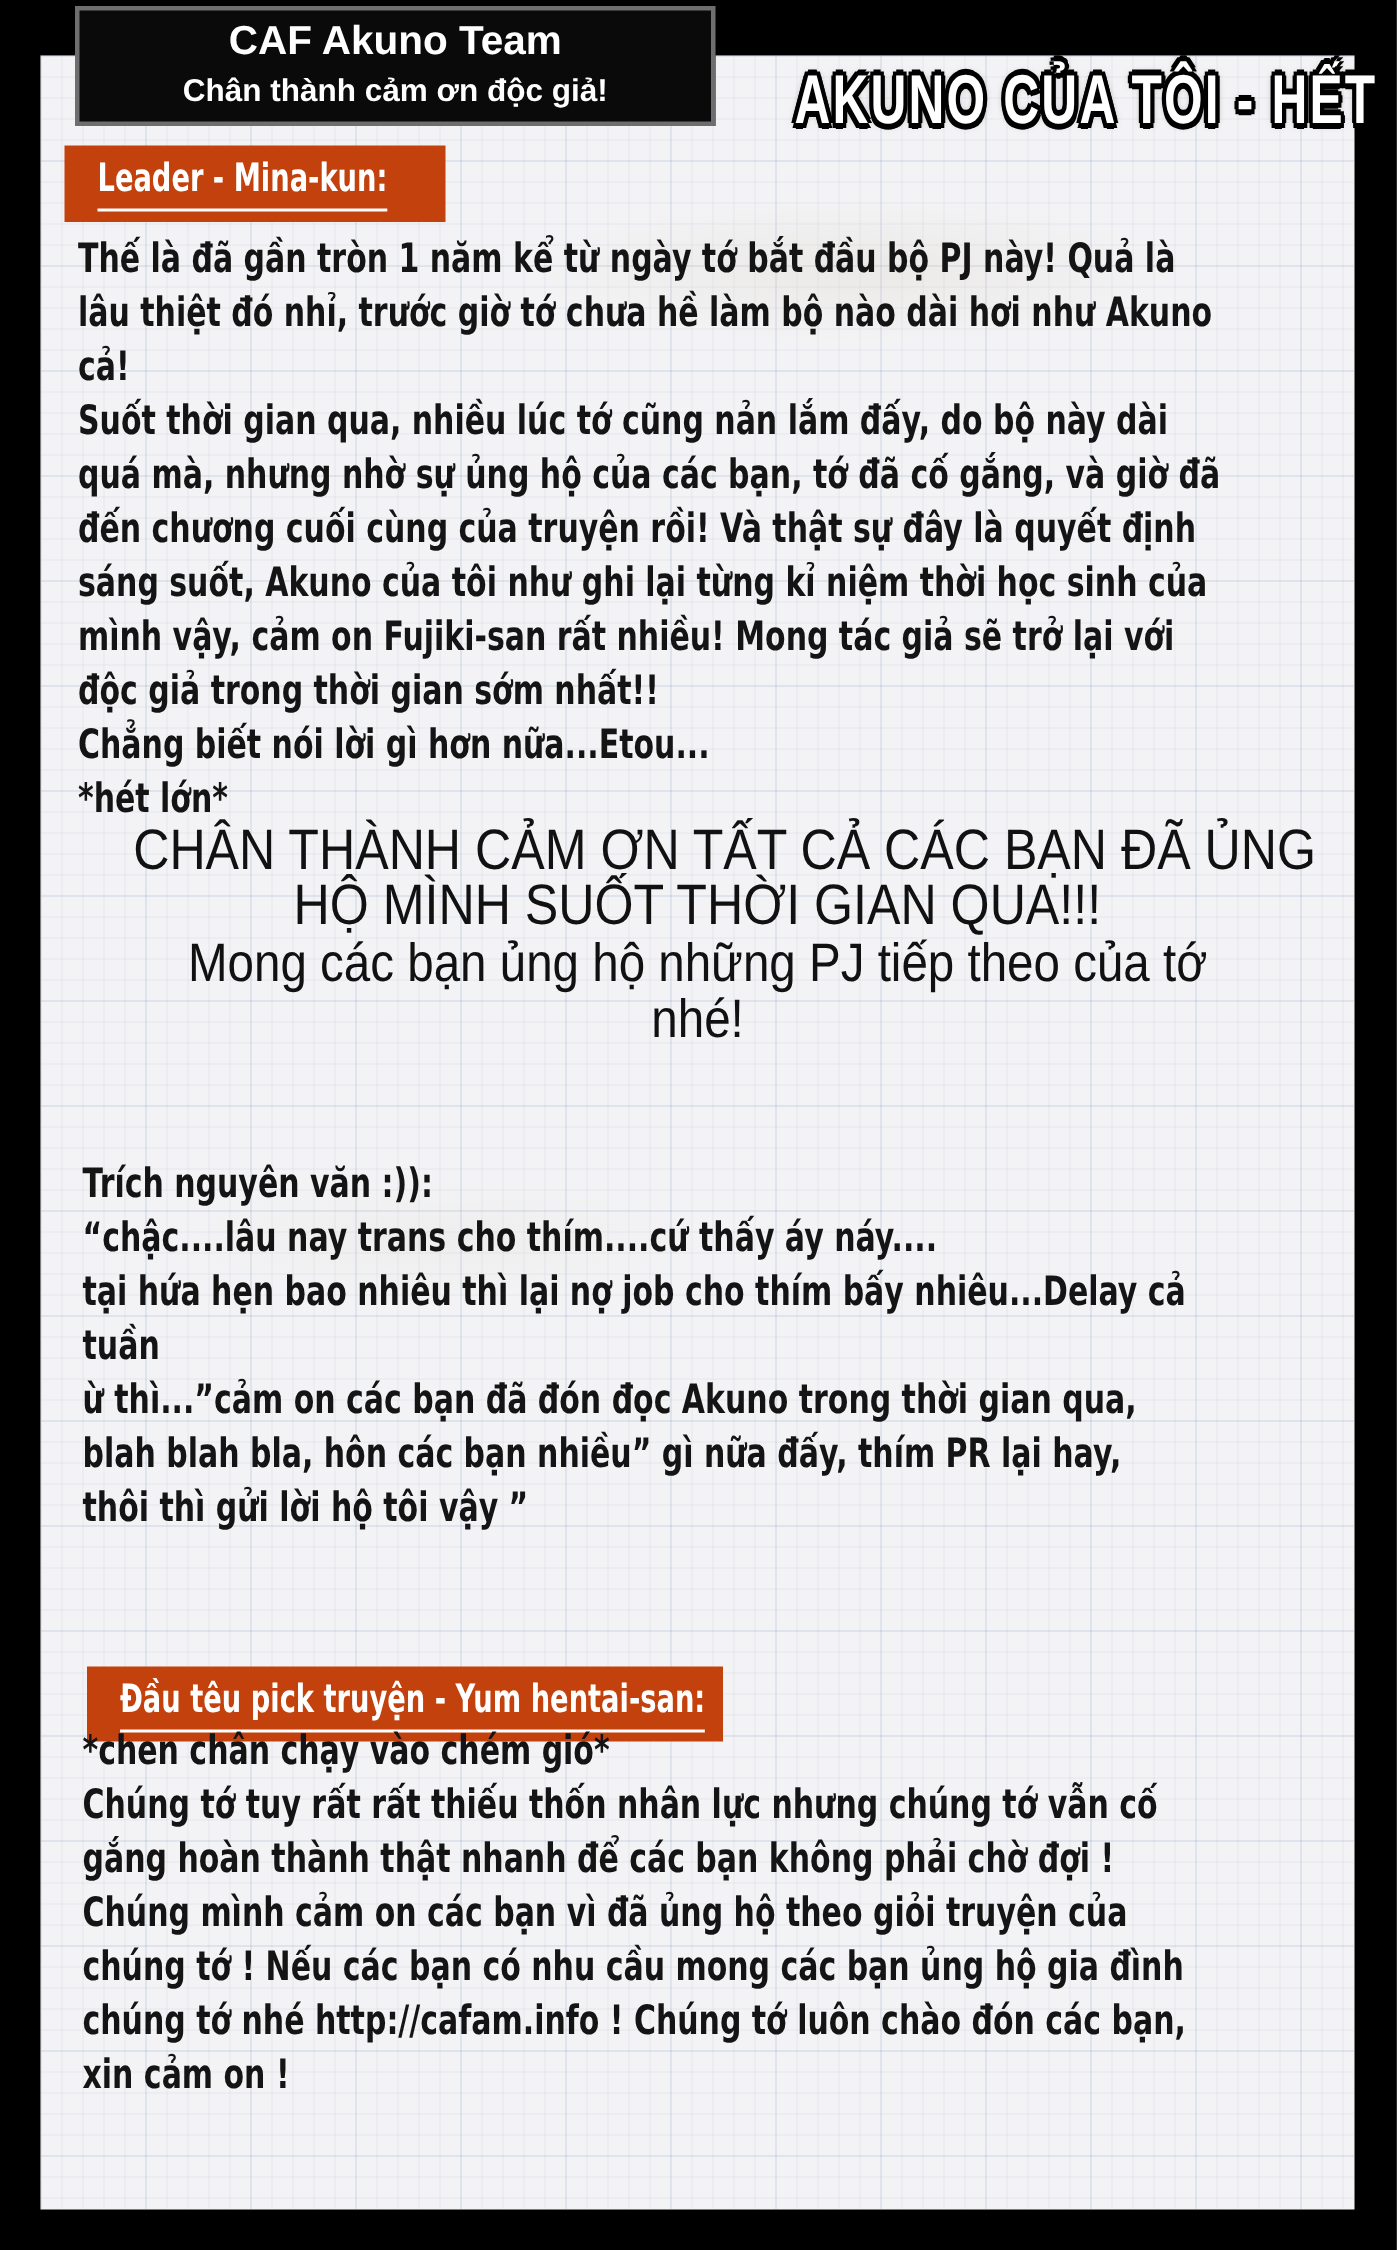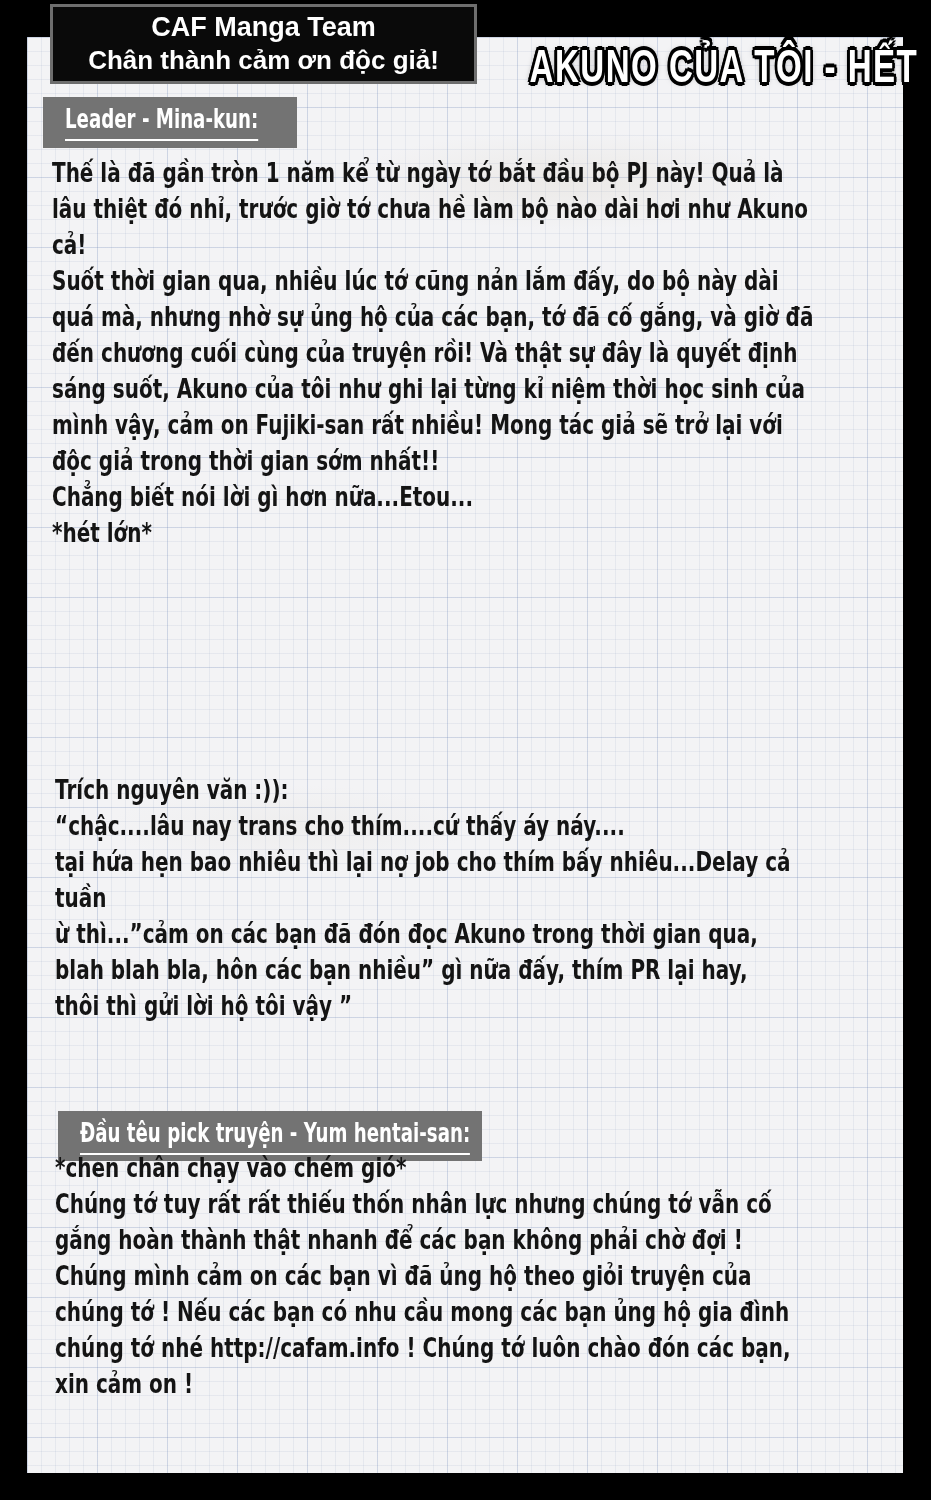--- a/index.html
+++ b/index.html
@@ -21,34 +21,34 @@
     background-size:auto,auto,70px 70px,70px 70px,14px 14px,14px 14px;
   }
   
   .team-box{
     position:absolute;left:50px;top:4px;width:427px;height:80px;
     background:#0a0a0a;border:3px solid #6e6e6e;box-sizing:border-box;
     display:flex;flex-direction:column;justify-content:center;align-items:center;
     color:#fff;font-family:"Liberation Sans",sans-serif;font-weight:bold;
   }
   .team-box .l1{font-size:27px;line-height:33px;white-space:nowrap;}
-  .team-box .l2{font-size:26px;line-height:33px;white-space:nowrap;}
+  .team-box .l2{font-size:21px;line-height:33px;white-space:nowrap;}
   
   .series-title{
     position:absolute;left:468px;top:38px;width:440px;height:56px;
     text-align:center;line-height:56px;
     font-family:"Liberation Sans",sans-serif;font-weight:bold;font-size:46px;
     color:#fff;letter-spacing:2px;white-space:nowrap;
     transform:scaleX(0.72);transform-origin:50% 50%;
     text-shadow:-3px -3px 0 #000,3px -3px 0 #000,-3px 3px 0 #000,3px 3px 0 #000,
       -4px 0 0 #000,4px 0 0 #000,0 -4px 0 #000,0 4px 0 #000,0 0 7px rgba(0,0,0,.55);
   }
   
   .hdr-box{
-    position:absolute;background:#737373;box-sizing:border-box;
+    position:absolute;background:#c2410c;box-sizing:border-box;
     display:flex;align-items:center;padding-left:22px;color:#fff;
   }
   .hdr-box .script-inner{
     display:inline-block;white-space:nowrap;
     font-size:26px;font-weight:bold;font-family:"DejaVu Sans",sans-serif;
     transform:scaleX(0.70);transform-origin:0 55%;
     border-bottom:2px solid #fff;padding-bottom:5px;
   }
   .hdr-leader{left:43px;top:97px;width:254px;height:51px;}
   .hdr-translator{left:61px;top:712px;width:261px;height:48px;}
@@ -78,21 +78,21 @@
     transform:scaleX(0.88);transform-origin:50% 50%;
   }
 </style>
 </head>
 <body>
 
 <div class="page">
   <div class="paper"></div>
 
   <div class="team-box">
-    <div class="l1">CAF Manga Team</div>
+    <div class="l1">CAF Akuno Team</div>
     <div class="l2">Chân thành cảm ơn độc giả!</div>
   </div>
 
   <div class="series-title">AKUNO CỦA TÔI - HẾT</div>
 
   <div class="hdr-box hdr-leader">
     <span class="script-inner">Leader - Mina-kun:</span>
   </div>
 
   <div class="para para-1">
@@ -102,20 +102,30 @@
       <div class="pline"><span>Suốt thời gian qua, nhiều lúc tớ cũng nản lắm đấy, do bộ này dài</span></div>
       <div class="pline"><span>quá mà, nhưng nhờ sự ủng hộ của các bạn, tớ đã cố gắng, và giờ đã</span></div>
       <div class="pline"><span>đến chương cuối cùng của truyện rồi! Và thật sự đây là quyết định</span></div>
       <div class="pline"><span>sáng suốt, Akuno của tôi như ghi lại từng kỉ niệm thời học sinh của</span></div>
       <div class="pline"><span>mình vậy, cảm on Fujiki-san rất nhiều! Mong tác giả sẽ trở lại với</span></div>
       <div class="pline"><span>độc giả trong thời gian sớm nhất!!</span></div>
       <div class="pline"><span>Chẳng biết nói lời gì hơn nữa...Etou...</span></div>
       <div class="pline"><span>*hét lớn*</span></div>
     </div>
 
+  <div class="big-thanks">
+    <div>
+        <div class="shout-line"><span>CHÂN THÀNH CẢM ƠN TẤT CẢ CÁC BẠN ĐÃ ỦNG</span></div>
+        <div class="shout-line"><span>HỘ MÌNH SUỐT THỜI GIAN QUA!!!</span></div>
+      </div>
+    <div>
+        <div class="follow-line"><span>Mong các bạn ủng hộ những PJ tiếp theo của tớ</span></div>
+        <div class="follow-line"><span>nhé!</span></div>
+      </div>
+  </div>
 
 
   <div class="para para-2">
       <div class="pline"><span>Trích nguyên văn :)):</span></div>
       <div class="pline"><span>“chậc....lâu nay trans cho thím....cứ thấy áy náy....</span></div>
       <div class="pline"><span>tại hứa hẹn bao nhiêu thì lại nợ job cho thím bấy nhiêu...Delay cả</span></div>
       <div class="pline"><span>tuần</span></div>
       <div class="pline"><span>ừ thì...”cảm on các bạn đã đón đọc Akuno trong thời gian qua,</span></div>
       <div class="pline"><span>blah blah bla, hôn các bạn nhiều” gì nữa đấy, thím PR lại hay,</span></div>
       <div class="pline"><span>thôi thì gửi lời hộ tôi vậy ”</span></div>

